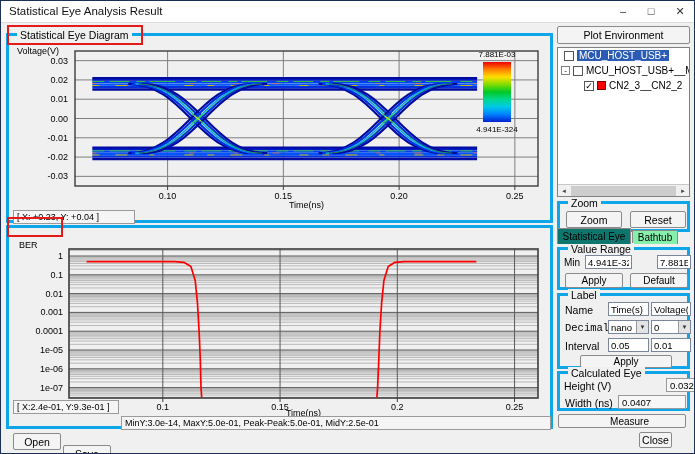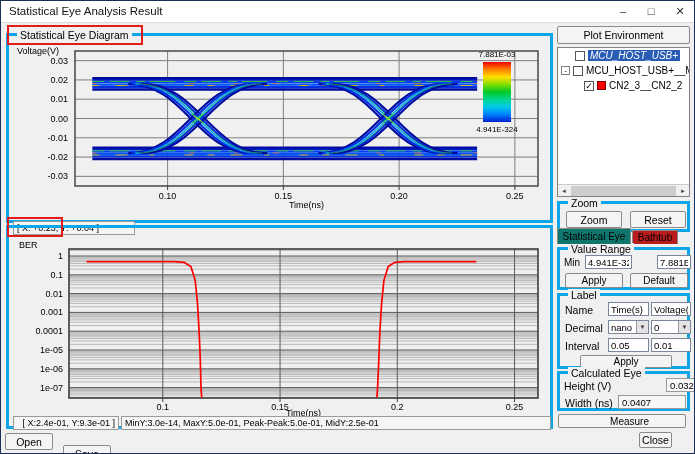--- a/index.html
+++ b/index.html
@@ -27,21 +27,21 @@
   #tree{position:absolute;left:556px;top:46px;width:133px;height:150px;background:#fff;border:1px solid #828282;font-size:10px;overflow:hidden;}
   .tree-row{position:relative;height:15px;display:flex;align-items:center;white-space:nowrap;}
   .cbx{display:inline-block;width:10px;height:10px;border:1px solid #555;background:#fff;margin-right:3px;font-size:9px;line-height:9px;text-align:center;color:#000;flex:none;}
   .expander{display:inline-block;width:9px;height:9px;border:1px solid #808080;background:#fff;margin-right:3px;font-size:8px;line-height:7px;text-align:center;color:#000;flex:none;}
   .swatch{display:inline-block;width:9px;height:9px;border:1px solid #7a0000;margin-right:3px;flex:none;}
   .tree-sel{background:#2b5cb5;color:#fff;padding:0 2px;}
   .hscroll{position:absolute;left:0;bottom:0;width:100%;height:12px;background:#f0f0f0;border-top:1px solid #c9c9c9;display:flex;align-items:center;}
   .hs-arrow{width:12px;height:12px;font-size:6px;display:flex;align-items:center;justify-content:center;color:#444;background:#f0f0f0;}
   .hs-thumb{height:10px;flex:1;background:#cdcdcd;margin:0 1px;}
   
-  .tab{position:absolute;font-size:10px;text-align:center;border:1px solid #8a8a8a;border-bottom:none;background:#b91c1c;cursor:default;}
+  .tab{position:absolute;font-size:10px;text-align:center;border:1px solid #8a8a8a;border-bottom:none;background:#86efac;cursor:default;}
   .tab.active{background:#0f766e;z-index:2;}
   svg text{font-family:"Liberation Sans",sans-serif;}
 </style>
 </head>
 <body>
 
 <div id="win">
 
   <div id="titlebar">
     <span class="title">Statistical Eye Analysis Result</span>
@@ -148,21 +148,21 @@
             <stop offset="0.625" stop-color="#00d890"></stop>
             <stop offset="0.750" stop-color="#00c8e8"></stop>
             <stop offset="0.875" stop-color="#0080ff"></stop>
             <stop offset="1.000" stop-color="#0020d0"></stop>
           </linearGradient>
         </defs>
         <rect x="472" y="20" width="28" height="60" fill="url(#cbgrad)"></rect>
         <text x="486" y="15" font-size="8" text-anchor="middle">7.881E-03</text>
         <text x="486" y="90" font-size="8" text-anchor="middle">4.941E-324</text>
       </svg>
-    <div class="statusbox" style="left:4px;top:174px;width:122px;height:14px;margin-top:11px;">[ X:  +0.23, Y:  +0.04 ]</div>
+    <div class="statusbox" style="left:4px;top:174px;width:122px;height:14px;">[ X:  +0.23, Y:  +0.04 ]</div>
   </div>
 
   <div class="gb" style="left:5px;top:224px;width:547px;height:204px;">
     <div class="red-annot" style="left:-2px;top:-11px;width:56px;height:20px;"></div>
     <svg id="btSvg" width="540" height="182" style="position:absolute;left:2px;top:8px;">
         <g>
           <line x1="58" x2="527" y1="161.43012041127034" y2="161.43012041127034" stroke="#a6a6a6" stroke-width="0.75"></line>
           <line x1="58" x2="527" y1="159.0812721630343" y2="159.0812721630343" stroke="#a6a6a6" stroke-width="0.75"></line>
           <line x1="58" x2="527" y1="157.25936391848285" y2="157.25936391848285" stroke="#a6a6a6" stroke-width="0.75"></line>
           <line x1="58" x2="527" y1="155.7707564927875" y2="155.7707564927875" stroke="#a6a6a6" stroke-width="0.75"></line>
@@ -258,31 +258,31 @@
           <text x="52" y="135.8" text-anchor="end">1e-06</text>
           <text x="52" y="154.6" text-anchor="end">1e-07</text>
         </g>
         <text x="8" y="12" font-size="9">BER</text>
         <text x="292.5" y="180" font-size="9" text-anchor="middle">Time(ns)</text>
         <g fill="none" stroke="#ff0000" stroke-width="1.7" stroke-linejoin="round">
           <path d="M75.6,25.7 L163.5,25.7 L172.9,26.3 L179.9,30.4 L184.2,44.5 L186.5,67.4 L188.1,95.2 L189.3,123.8 L190.0,151.6 L190.7,161.4"></path>
           <path d="M365.9,161.4 L366.6,151.6 L367.8,123.8 L368.9,95.2 L370.6,67.4 L372.9,44.5 L377.2,30.4 L384.0,26.3 L393.3,25.7 L465.3,25.7"></path>
         </g>
       </svg>
-    <div class="statusbox" style="left:4px;top:188px;width:106px;height:14px;text-align:right;">[ X:2.4e-01, Y:9.3e-01 ]</div>
+    <div class="statusbox" style="left:4px;top:172px;width:106px;height:14px;">[ X:2.4e-01, Y:9.3e-01 ]</div>
     <div class="statusbox" style="left:112px;top:188px;width:430px;height:14px;">MinY:3.0e-14, MaxY:5.0e-01, Peak-Peak:5.0e-01, MidY:2.5e-01</div>
   </div>
 
-  <div class="btn" style="left:4px;top:432px;width:48px;height:17px;">Open</div>
+  <div class="btn" style="left:12px;top:432px;width:48px;height:17px;">Open</div>
   <div class="btn" style="left:62px;top:444px;width:48px;height:17px;">Save</div>
 
   <div class="btn" style="left:556px;top:25px;width:133px;height:18px;">Plot Environment</div>
 
   <div id="tree">
-    <div class="tree-row" style="padding-left:17px;font-style:italic;">
+    <div class="tree-row" style="padding-left:6px;">
       <span class="cbx"></span>
       <span class="tree-sel">MCU_HOST_USB+</span>
     </div>
     <div class="tree-row" style="padding-left:3px;">
       <span class="expander">-</span>
       <span class="cbx"></span>
       <span>MCU_HOST_USB+__MCU_HO</span>
     </div>
     <div class="tree-row" style="padding-left:26px;">
       <span class="cbx">✓</span>
@@ -313,21 +313,21 @@
     <input class="field" style="left: 97px; top: 5px; width: 34px; height: 14px;" value="7.881E-03">
     <div class="btn" style="left:5px;top:23px;width:58px;height:15px;font-size:10px;">Apply</div>
     <div class="btn" style="left:70px;top:23px;width:58px;height:15px;font-size:10px;">Default</div>
   </div>
 
   <div class="gb" style="left:556px;top:292px;width:133px;height:76px;">
     <span class="gb-label">Label</span>
     <span class="lbl" style="left:5px;top:8px;">Name</span>
     <input class="field" style="left: 48px; top: 6px; width: 41px; height: 14px;" value="Time(s)">
     <input class="field" style="left: 91px; top: 6px; width: 40px; height: 14px;" value="Voltage(V">
-    <span class="lbl" style="left:5px;top:26px;">Decimal</span>
+    <span class="lbl" style="left:5px;top:26px;font-family:Liberation Mono, monospace;">Decimal</span>
     <div class="dd" style="left:48px;top:24px;width:41px;height:14px;">
       <span class="dd-txt">nano</span>
       <span class="dd-arrow">▼</span>
     </div>
     <div class="dd" style="left:91px;top:24px;width:40px;height:14px;">
       <span class="dd-txt">0</span>
       <span class="dd-arrow">▼</span>
     </div>
     <span class="lbl" style="left:5px;top:44px;">Interval</span>
     <input class="field" style="left: 48px; top: 42px; width: 41px; height: 14px;" value="0.05">

